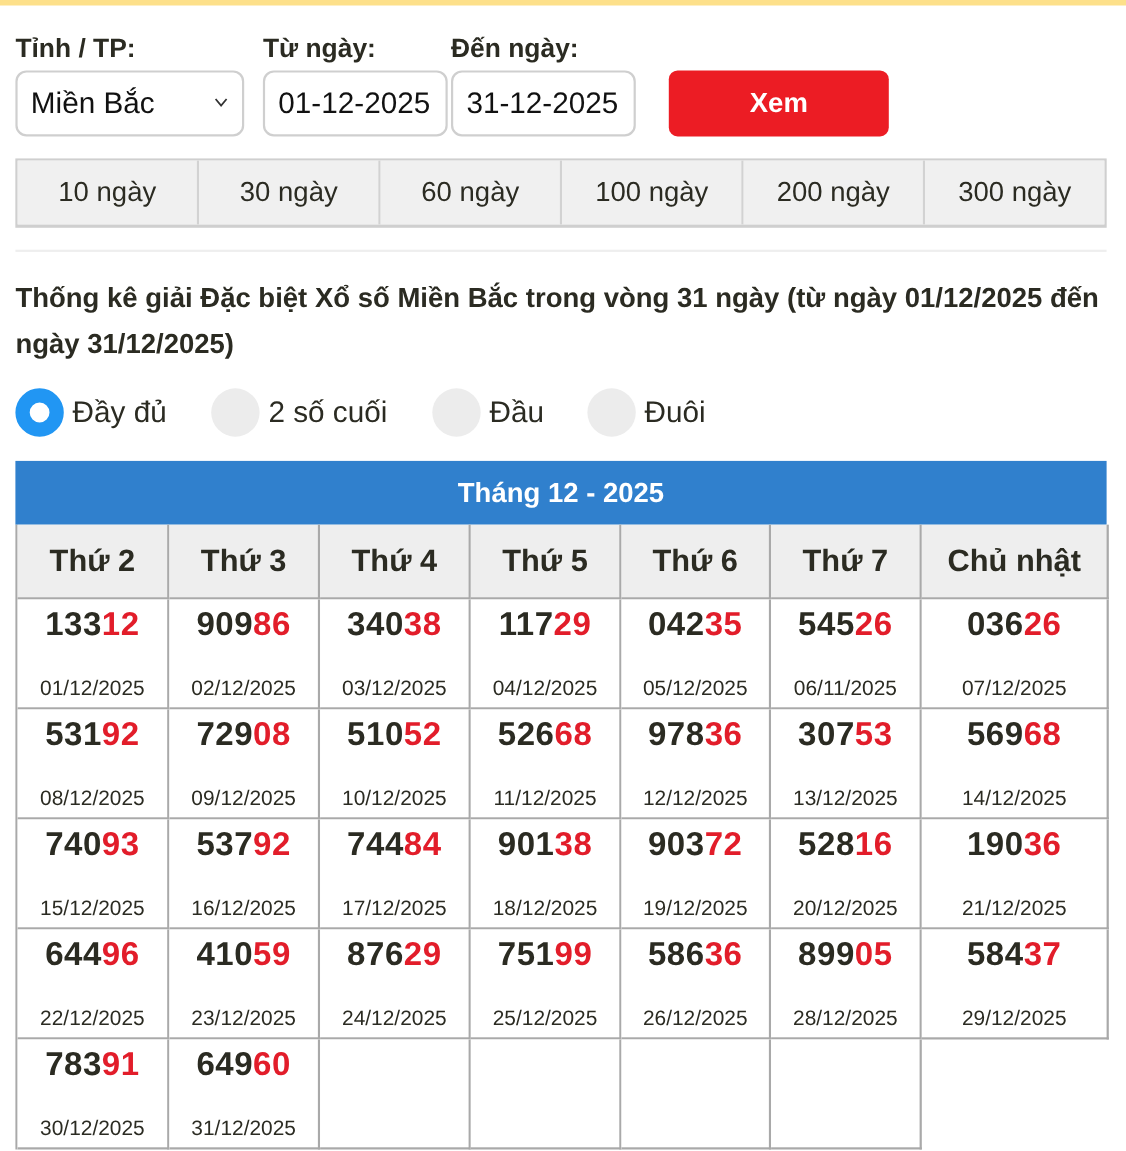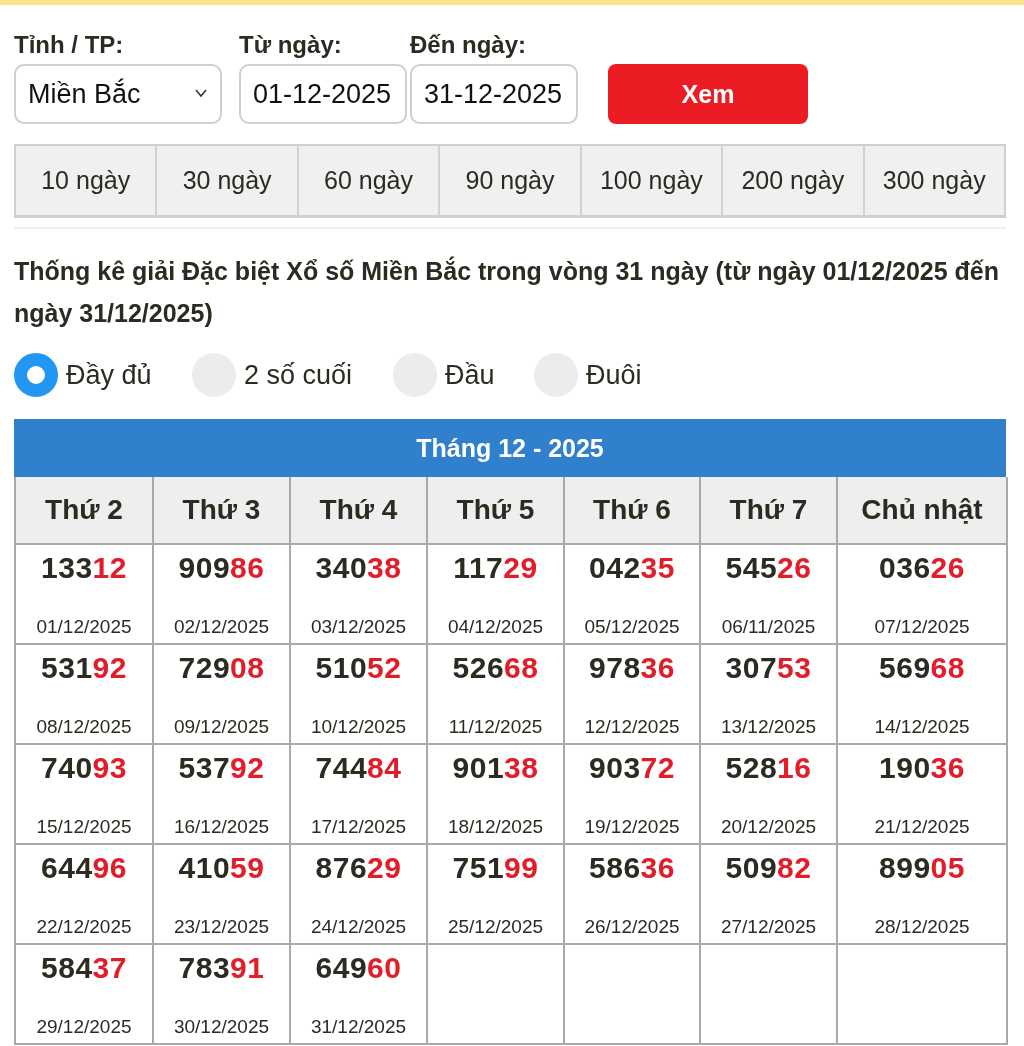--- a/index.html
+++ b/index.html
@@ -24,21 +24,21 @@
     .chevron { width: 14px; height: 14px; position: absolute; right: 12px; top: 20px; }
     .view-btn {
       position: absolute; left: 594px; top: 34px; width: 200px; height: 60px;
       background: #ec1c24; color: #fff; border-radius: 8px; border: none;
       font-size: 25px; font-weight: bold; display: flex; align-items: center; justify-content: center;
       font-family: "Liberation Sans", sans-serif;
     }
 
     
     .range-bar {
-      position: absolute; left: 14px; top: 144px; width: 992px; height: 74px;
+      position: absolute; left: 14px; top: 144px; width: 992px; height: 63px;
       display: flex; border: 2px solid #cfcfcf; border-bottom-width: 3px; background: #f0f0f0;
     }
     .range-btn {
       flex: 1; display: flex; align-items: center; justify-content: center;
       font-size: 25px; color: #2b2b22; border-right: 2px solid #d2d2d2; background: #f0f0f0;
     }
     .range-btn:last-child { border-right: none; }
 
     .divider { position: absolute; left: 14px; top: 227px; width: 992px; height: 2px; background: #eeeeee; }
 
@@ -98,21 +98,20 @@
     <div class="field-label">Đến ngày:</div>
     <div class="field-box">31-12-2025</div>
   </div>
   <button class="view-btn">Xem</button>
 </div>
 
 <div class="range-bar">
   <div class="range-btn">10 ngày</div>
   <div class="range-btn">30 ngày</div>
   <div class="range-btn">60 ngày</div>
-  <div class="range-btn">90 ngày</div>
   <div class="range-btn">100 ngày</div>
   <div class="range-btn">200 ngày</div>
   <div class="range-btn">300 ngày</div>
 </div>
 
 <div class="divider"></div>
 
 <h2 class="title">Thống kê giải Đặc biệt Xổ số Miền Bắc trong vòng 31 ngày (từ ngày 01/12/2025 đến ngày 31/12/2025)</h2>
 
 <div class="radio-row">
@@ -242,24 +241,20 @@
       </div>
       <div class="cal-cell">
         <div class="num"><span>751</span><span class="tail">99</span></div>
         <div class="date">25/12/2025</div>
       </div>
       <div class="cal-cell">
         <div class="num"><span>586</span><span class="tail">36</span></div>
         <div class="date">26/12/2025</div>
       </div>
       <div class="cal-cell">
-        <div class="num"><span>509</span><span class="tail">82</span></div>
-        <div class="date">27/12/2025</div>
-      </div>
-      <div class="cal-cell">
         <div class="num"><span>899</span><span class="tail">05</span></div>
         <div class="date">28/12/2025</div>
       </div>
       <div class="cal-cell">
         <div class="num"><span>584</span><span class="tail">37</span></div>
         <div class="date">29/12/2025</div>
       </div>
       <div class="cal-cell">
         <div class="num"><span>783</span><span class="tail">91</span></div>
         <div class="date">30/12/2025</div>

